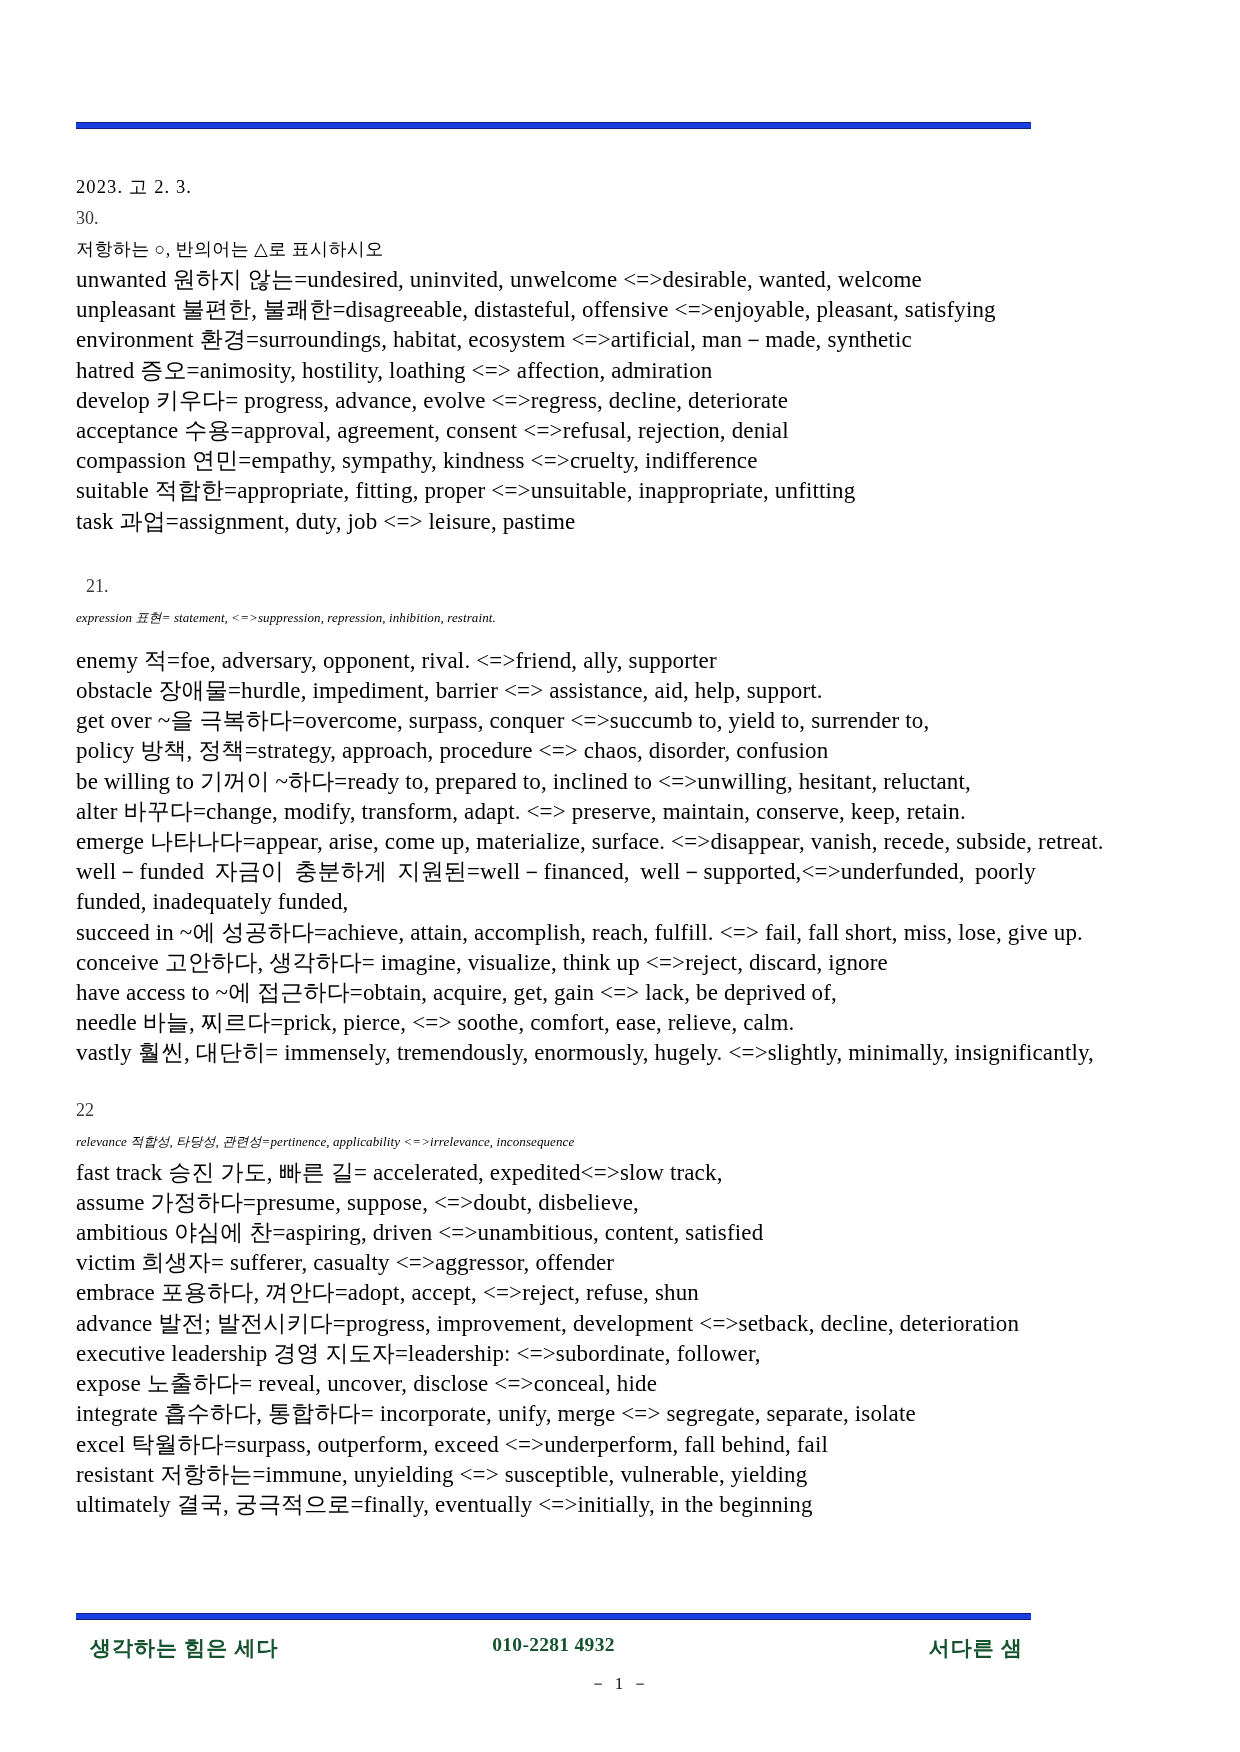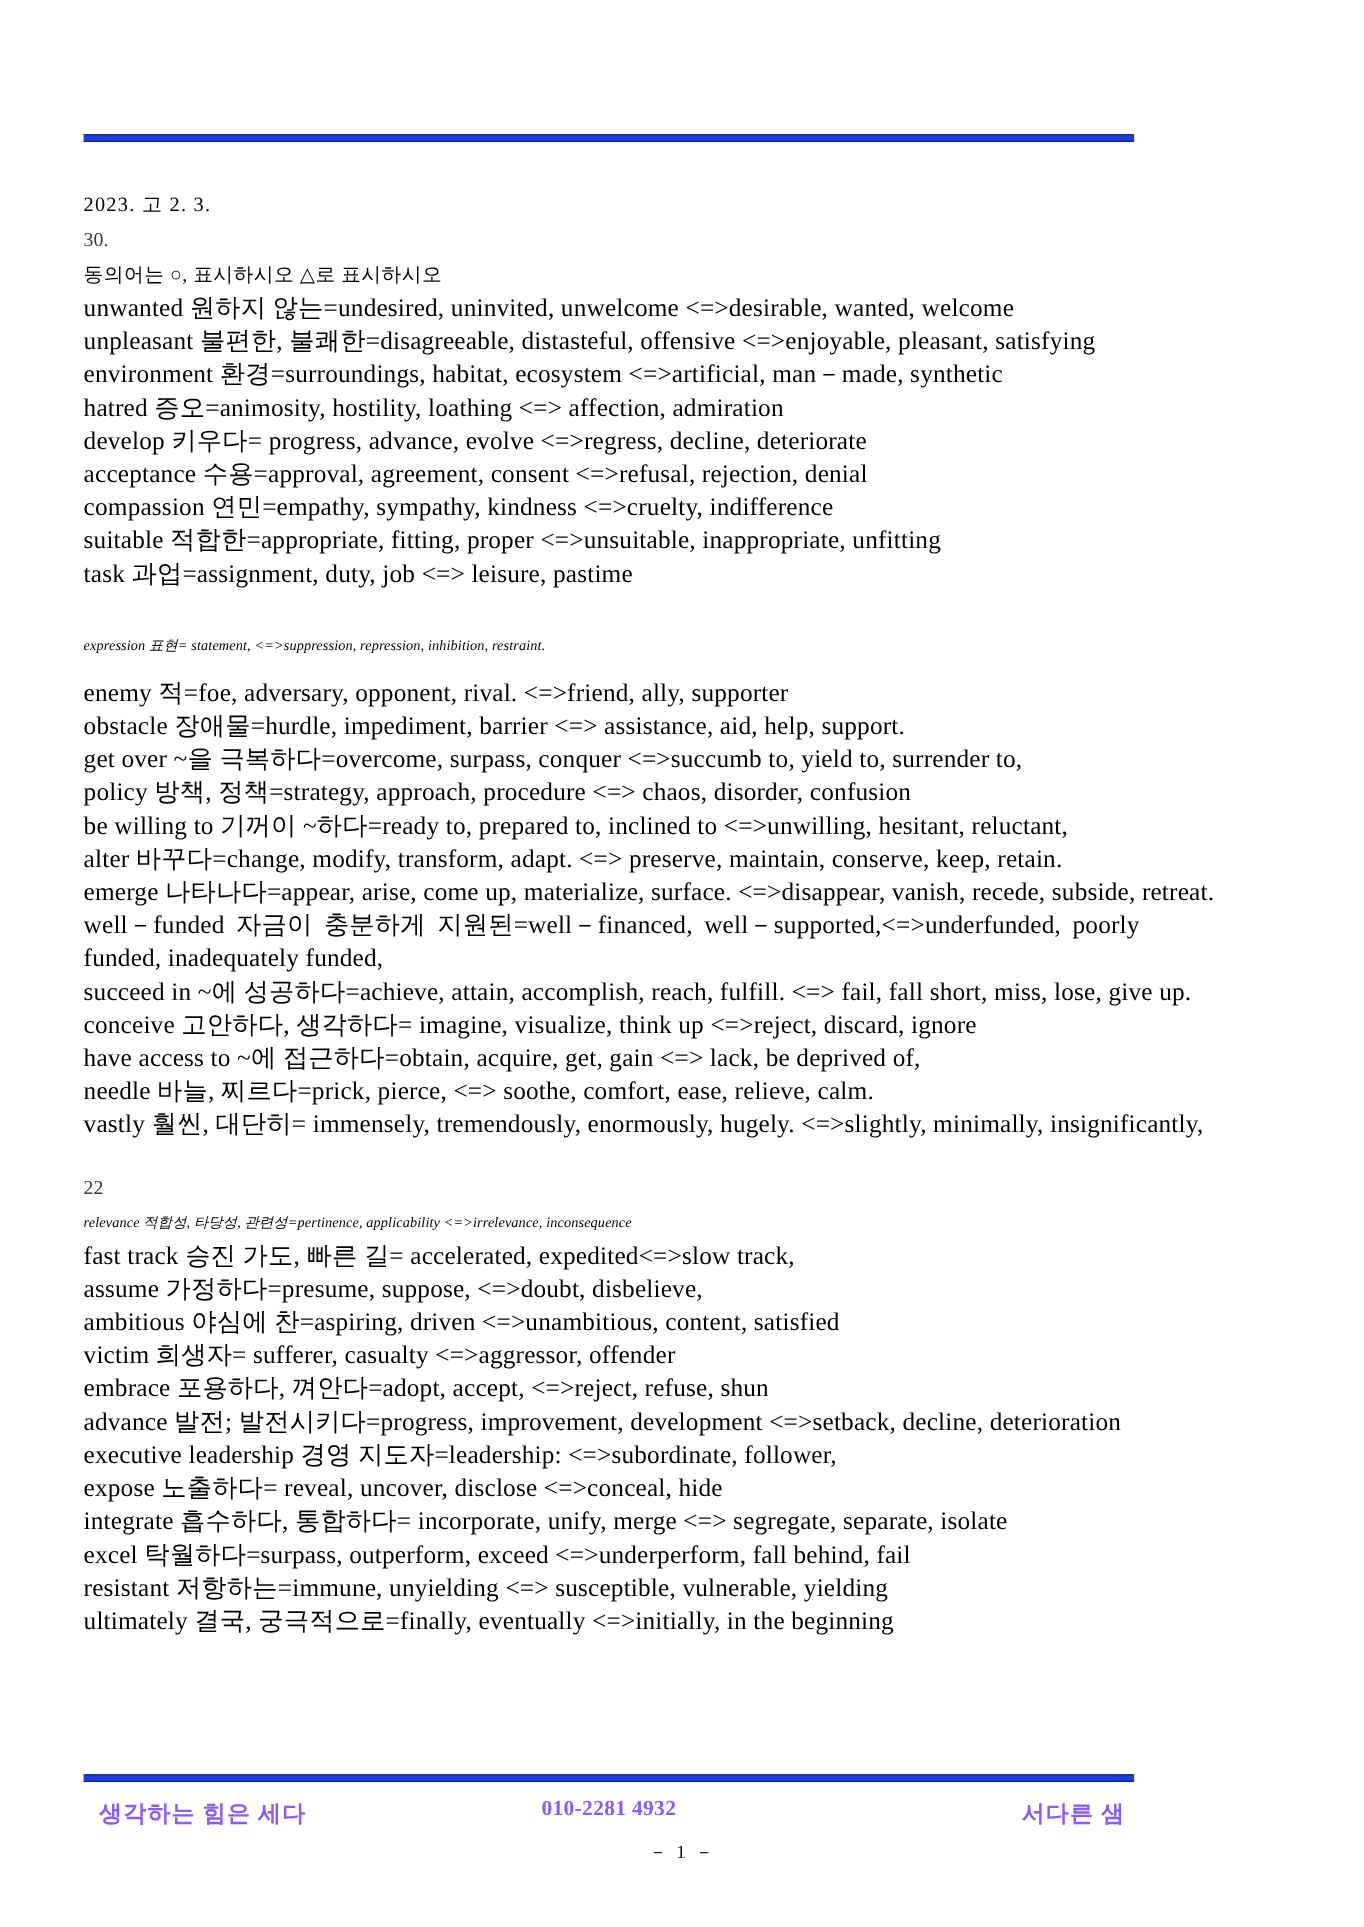--- a/index.html
+++ b/index.html
@@ -106,21 +106,21 @@
     position: absolute;
     left: 76px;
     top: 1634px;
     width: 955px;
     height: 30px;
   }
   .footer-left, .footer-center, .footer-right {
     position: absolute;
     top: 0;
     font-weight: bold;
-    color: #8b5cf6;
+    color: #14532d;
     font-size: 21px;
     letter-spacing: 1px;
     white-space: nowrap;
   }
   .footer-left { left: 14px; }
   .footer-center { left: 0; width: 955px; text-align: center; font-size: 19.5px; letter-spacing: 0.3px;}
   .footer-right { right: 8px; }
 
   .pagenum {
     position: absolute;
@@ -138,34 +138,35 @@
 
 <div class="page">
 
   <div class="header-rule"></div>
 
   <div class="content">
 
     <div class="datehead">2023.  고  2.  3.</div>
 
     <div class="secnum">30.</div>
-    <div class="instruction">동의어는 ○, 표시하시오 △로 표시하시오</div>
+    <div class="instruction">저항하는 ○, 반의어는 △로 표시하시오</div>
 
     <div class="tline">unwanted 원하지 않는=undesired, uninvited, unwelcome &lt;=&gt;desirable, wanted, welcome</div>
     <div class="tline">unpleasant 불편한, 불쾌한=disagreeable, distasteful, offensive &lt;=&gt;enjoyable, pleasant, satisfying</div>
     <div class="tline">environment 환경=surroundings, habitat, ecosystem &lt;=&gt;artificial, man－made, synthetic</div>
     <div class="tline">hatred 증오=animosity, hostility, loathing &lt;=&gt; affection, admiration</div>
     <div class="tline">develop 키우다= progress, advance, evolve &lt;=&gt;regress, decline, deteriorate</div>
     <div class="tline">acceptance 수용=approval, agreement, consent &lt;=&gt;refusal, rejection, denial</div>
     <div class="tline">compassion 연민=empathy, sympathy, kindness &lt;=&gt;cruelty, indifference</div>
     <div class="tline">suitable 적합한=appropriate, fitting, proper &lt;=&gt;unsuitable, inappropriate, unfitting</div>
     <div class="tline">task 과업=assignment, duty, job &lt;=&gt; leisure, pastime</div>
 
     <div class="gap-lg"></div>
 
+    <div class="secnum indent">21.</div>
     <div class="lead">expression 표현= statement, &lt;=&gt;suppression, repression,  inhibition, restraint.</div>
 
     <div class="gap-sm"></div>
 
     <div class="tline">enemy 적=foe, adversary,  opponent, rival. &lt;=&gt;friend, ally, supporter</div>
     <div class="tline">obstacle 장애물=hurdle, impediment, barrier &lt;=&gt; assistance, aid, help, support.</div>
     <div class="tline">get over ~을 극복하다=overcome, surpass, conquer &lt;=&gt;succumb to, yield to, surrender to,</div>
     <div class="tline">policy 방책, 정책=strategy, approach, procedure &lt;=&gt; chaos, disorder, confusion</div>
     <div class="tline">be willing to 기꺼이 ~하다=ready to, prepared to, inclined to  &lt;=&gt;unwilling, hesitant, reluctant,</div>
     <div class="tline">alter 바꾸다=change, modify, transform, adapt. &lt;=&gt; preserve, maintain, conserve, keep, retain.</div>

